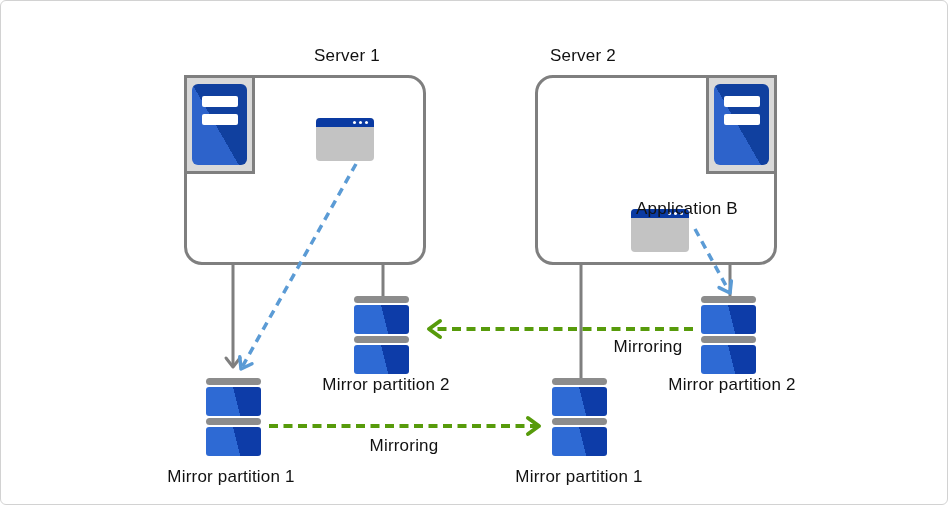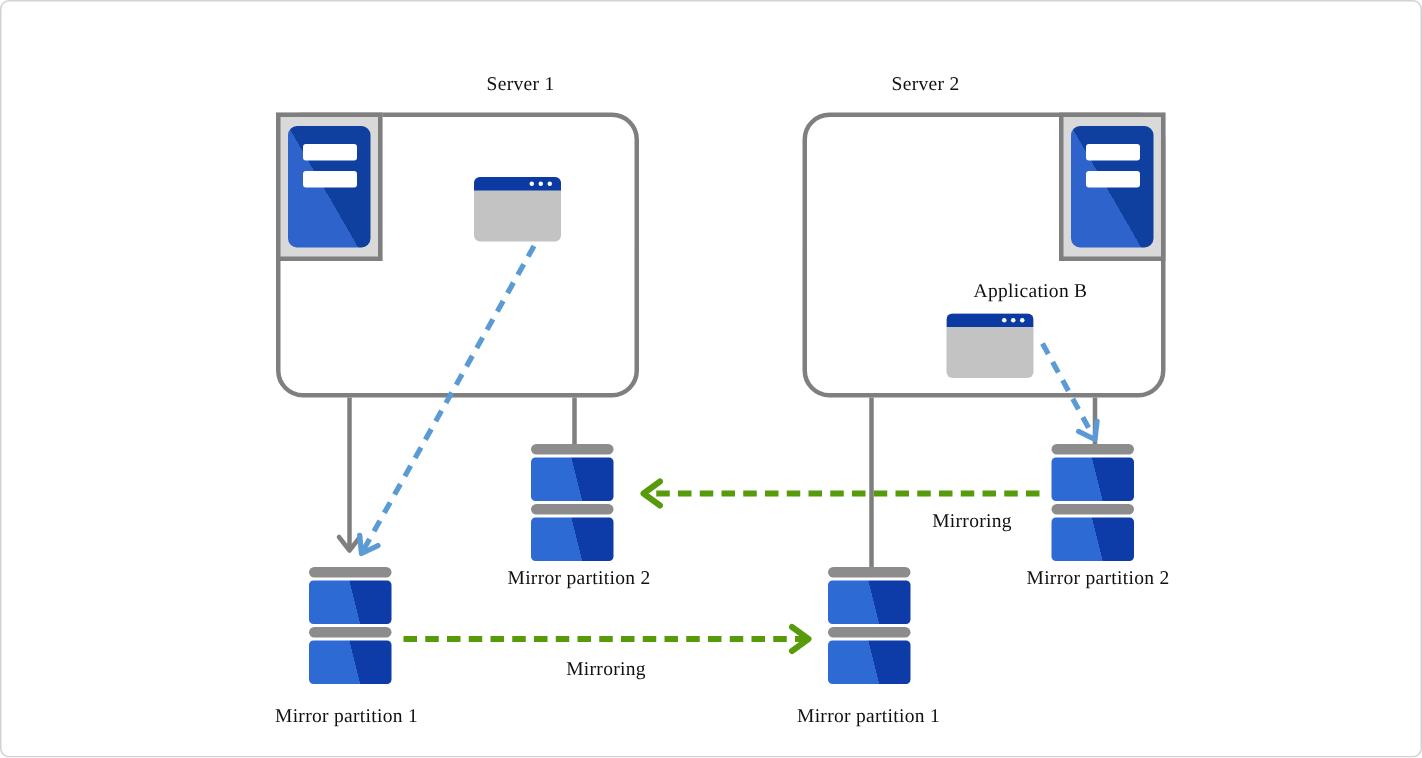--- a/index.html
+++ b/index.html
@@ -54,23 +54,22 @@
   .partition .drum{
     position:absolute; left:0; width:55px; height:29px;
     border-radius:3px;
     background:linear-gradient(76deg,#2e6ad4 55%,#0d3ca8 55%);
   }
   .partition .drum.d1{top:9px;}
   .partition .drum.d2{top:49px;}
   
   .lbl{
     position:absolute; transform:translateX(-50%);
-    font-size:13px; line-height:20px; white-space:nowrap; z-index:3;
+    font-size:17px; line-height:20px; white-space:nowrap; z-index:3;
     letter-spacing:0.2px;
-    font-family:Liberation Serif, serif;
   }
   
   svg.overlay{position:absolute; left:0; top:0; z-index:5; pointer-events:none;}
 </style>
 </head>
 <body>
 
 <div class="canvas">
 
   <div class="server-box" style="left:183px; top:74px;"></div>
@@ -86,22 +85,22 @@
     <div class="dots"></div>
   </div>
 
   <div class="server-box" style="left:534px; top:74px;"></div>
   <div class="server-icon-box" style="left:705px; top:74px;">
     <div class="tower">
       <div class="slot s1"></div>
       <div class="slot s2"></div>
     </div>
   </div>
-  <div class="lbl" style="left:616px; top:45px;text-align:center;">Server 2</div>
-  <div class="lbl" style="left:686px; top:183px;">Application B</div>
+  <div class="lbl" style="left:582px; top:45px;text-align:center;">Server 2</div>
+  <div class="lbl" style="left:686px; top:198px;">Application B</div>
   <div class="window" style="left:630px; top:208px;">
     <div class="titlebar"></div>
     <div class="dots"></div>
   </div>
 
   <div class="partition" style="left:205px; top:377px;">
     <div class="cap c1"></div>
     <div class="drum d1"></div>
     <div class="cap c2"></div>
     <div class="drum d2"></div>

